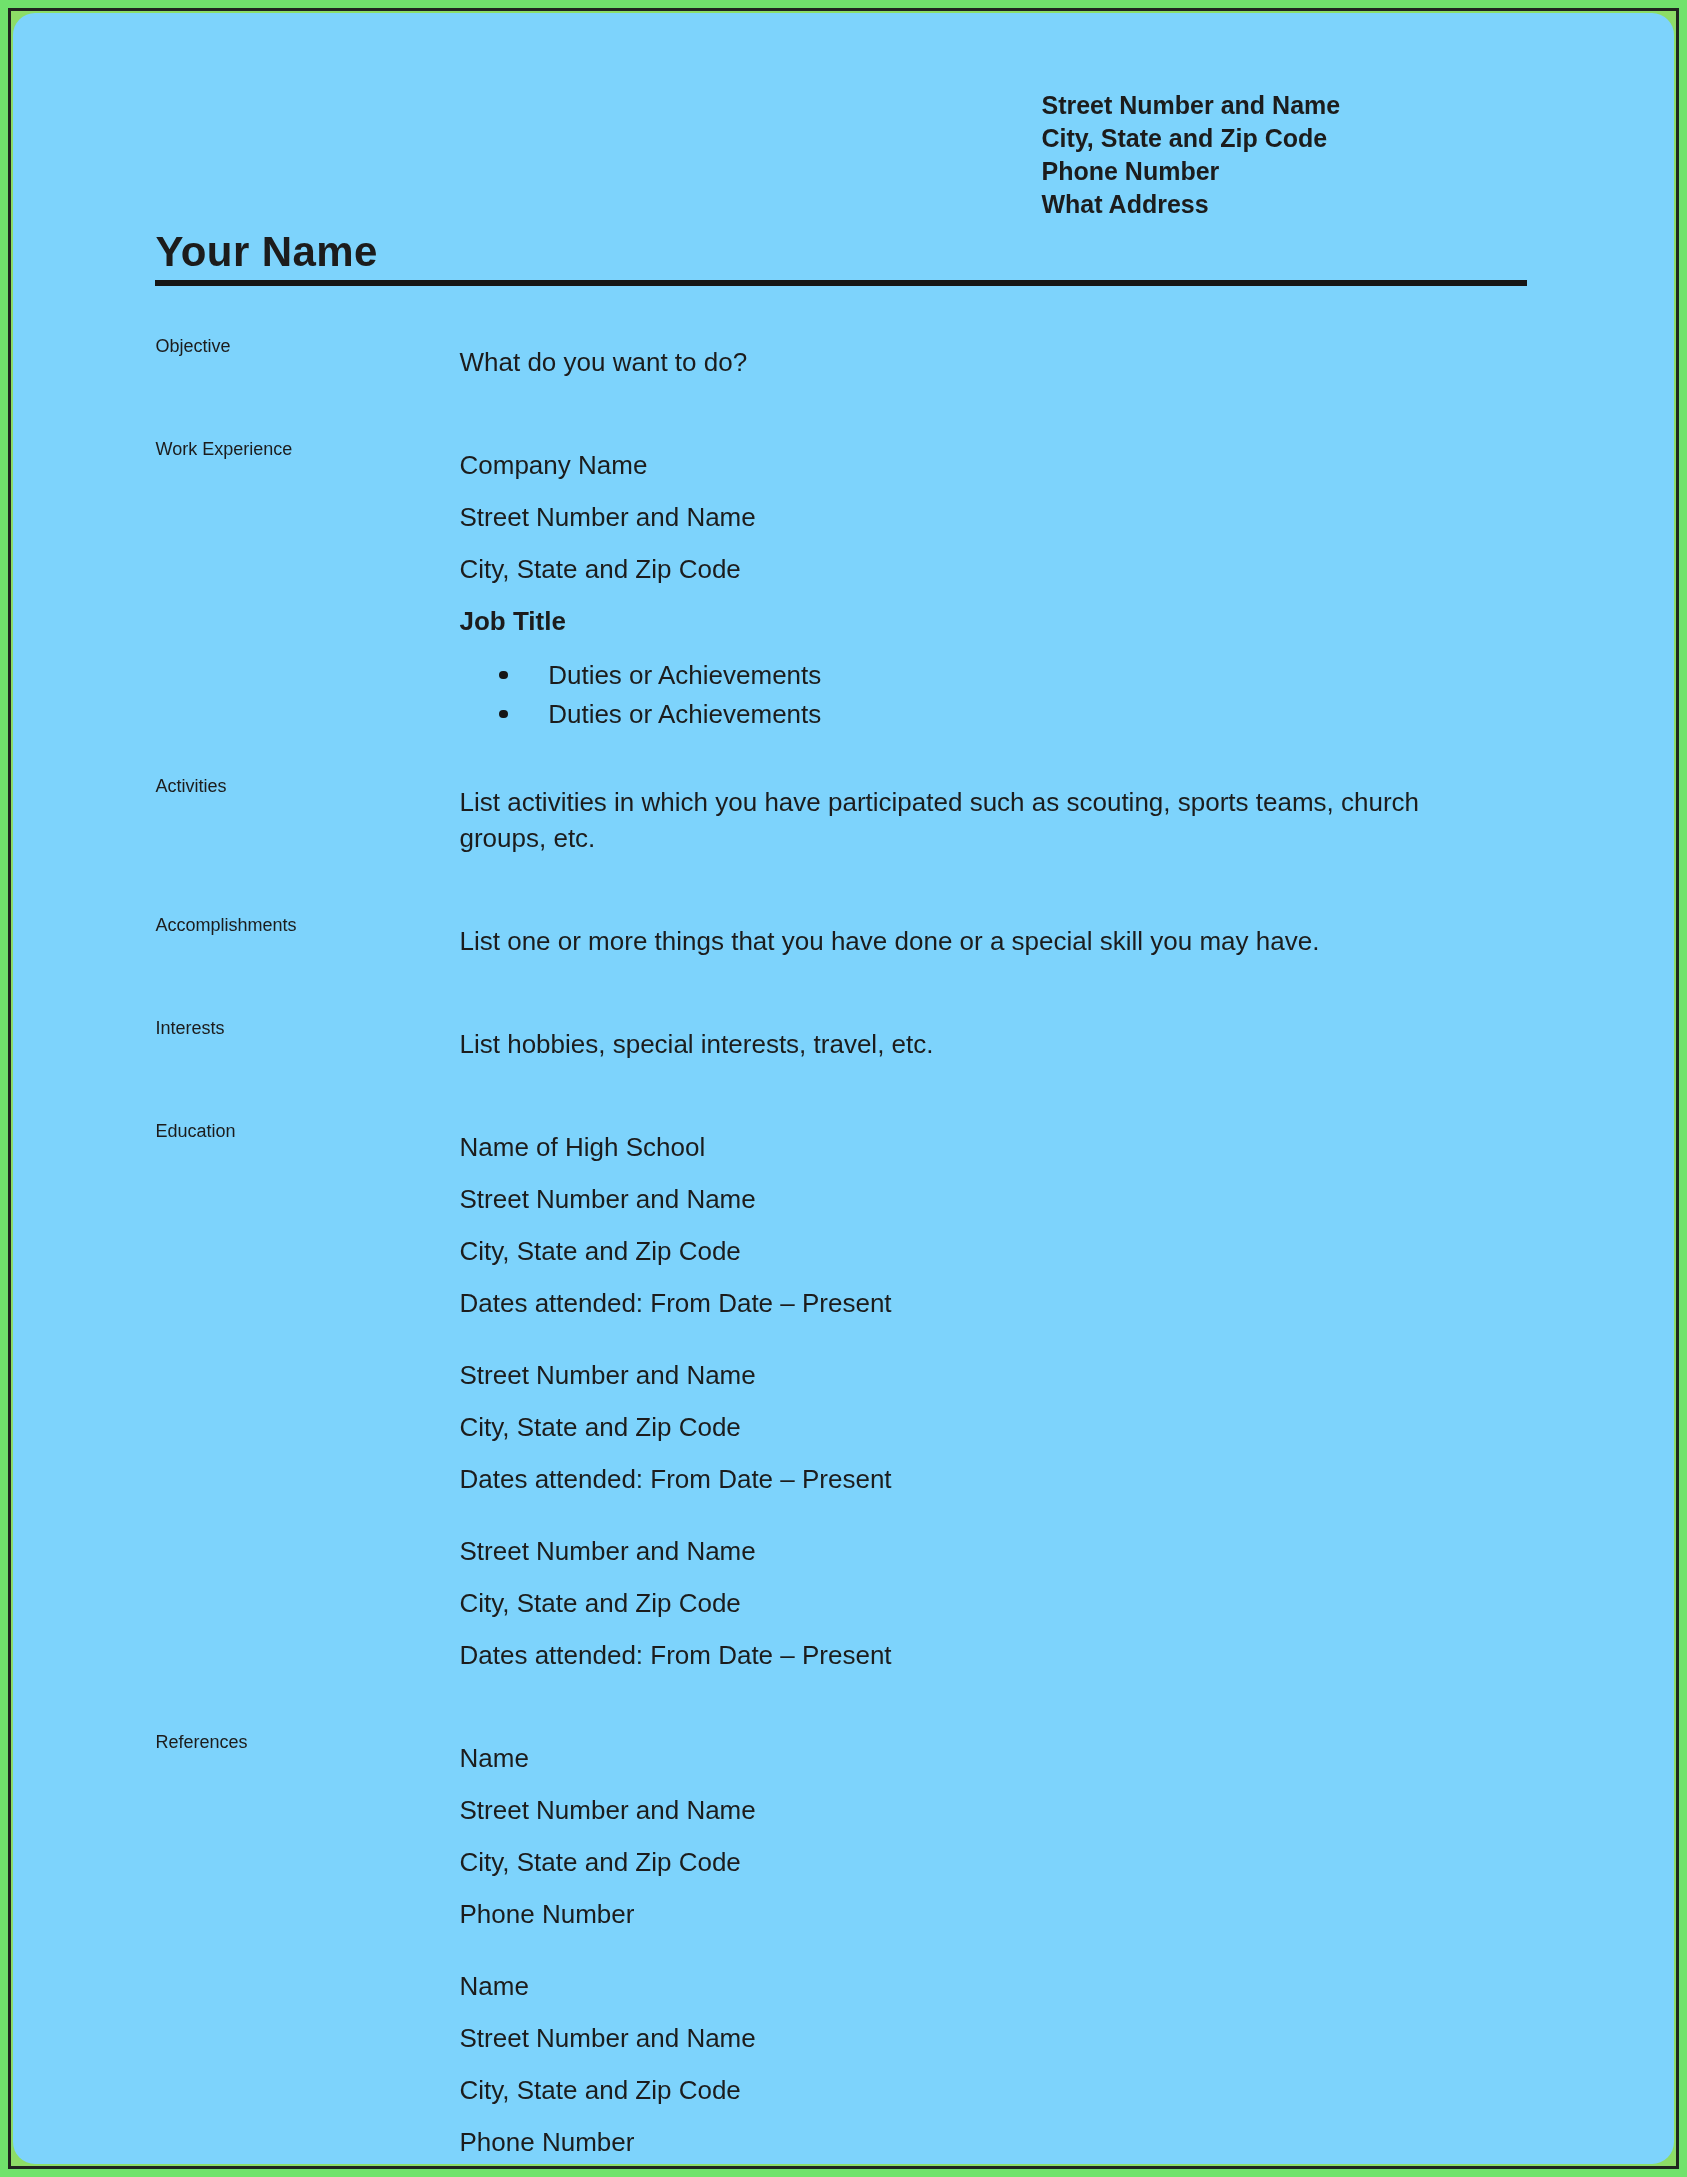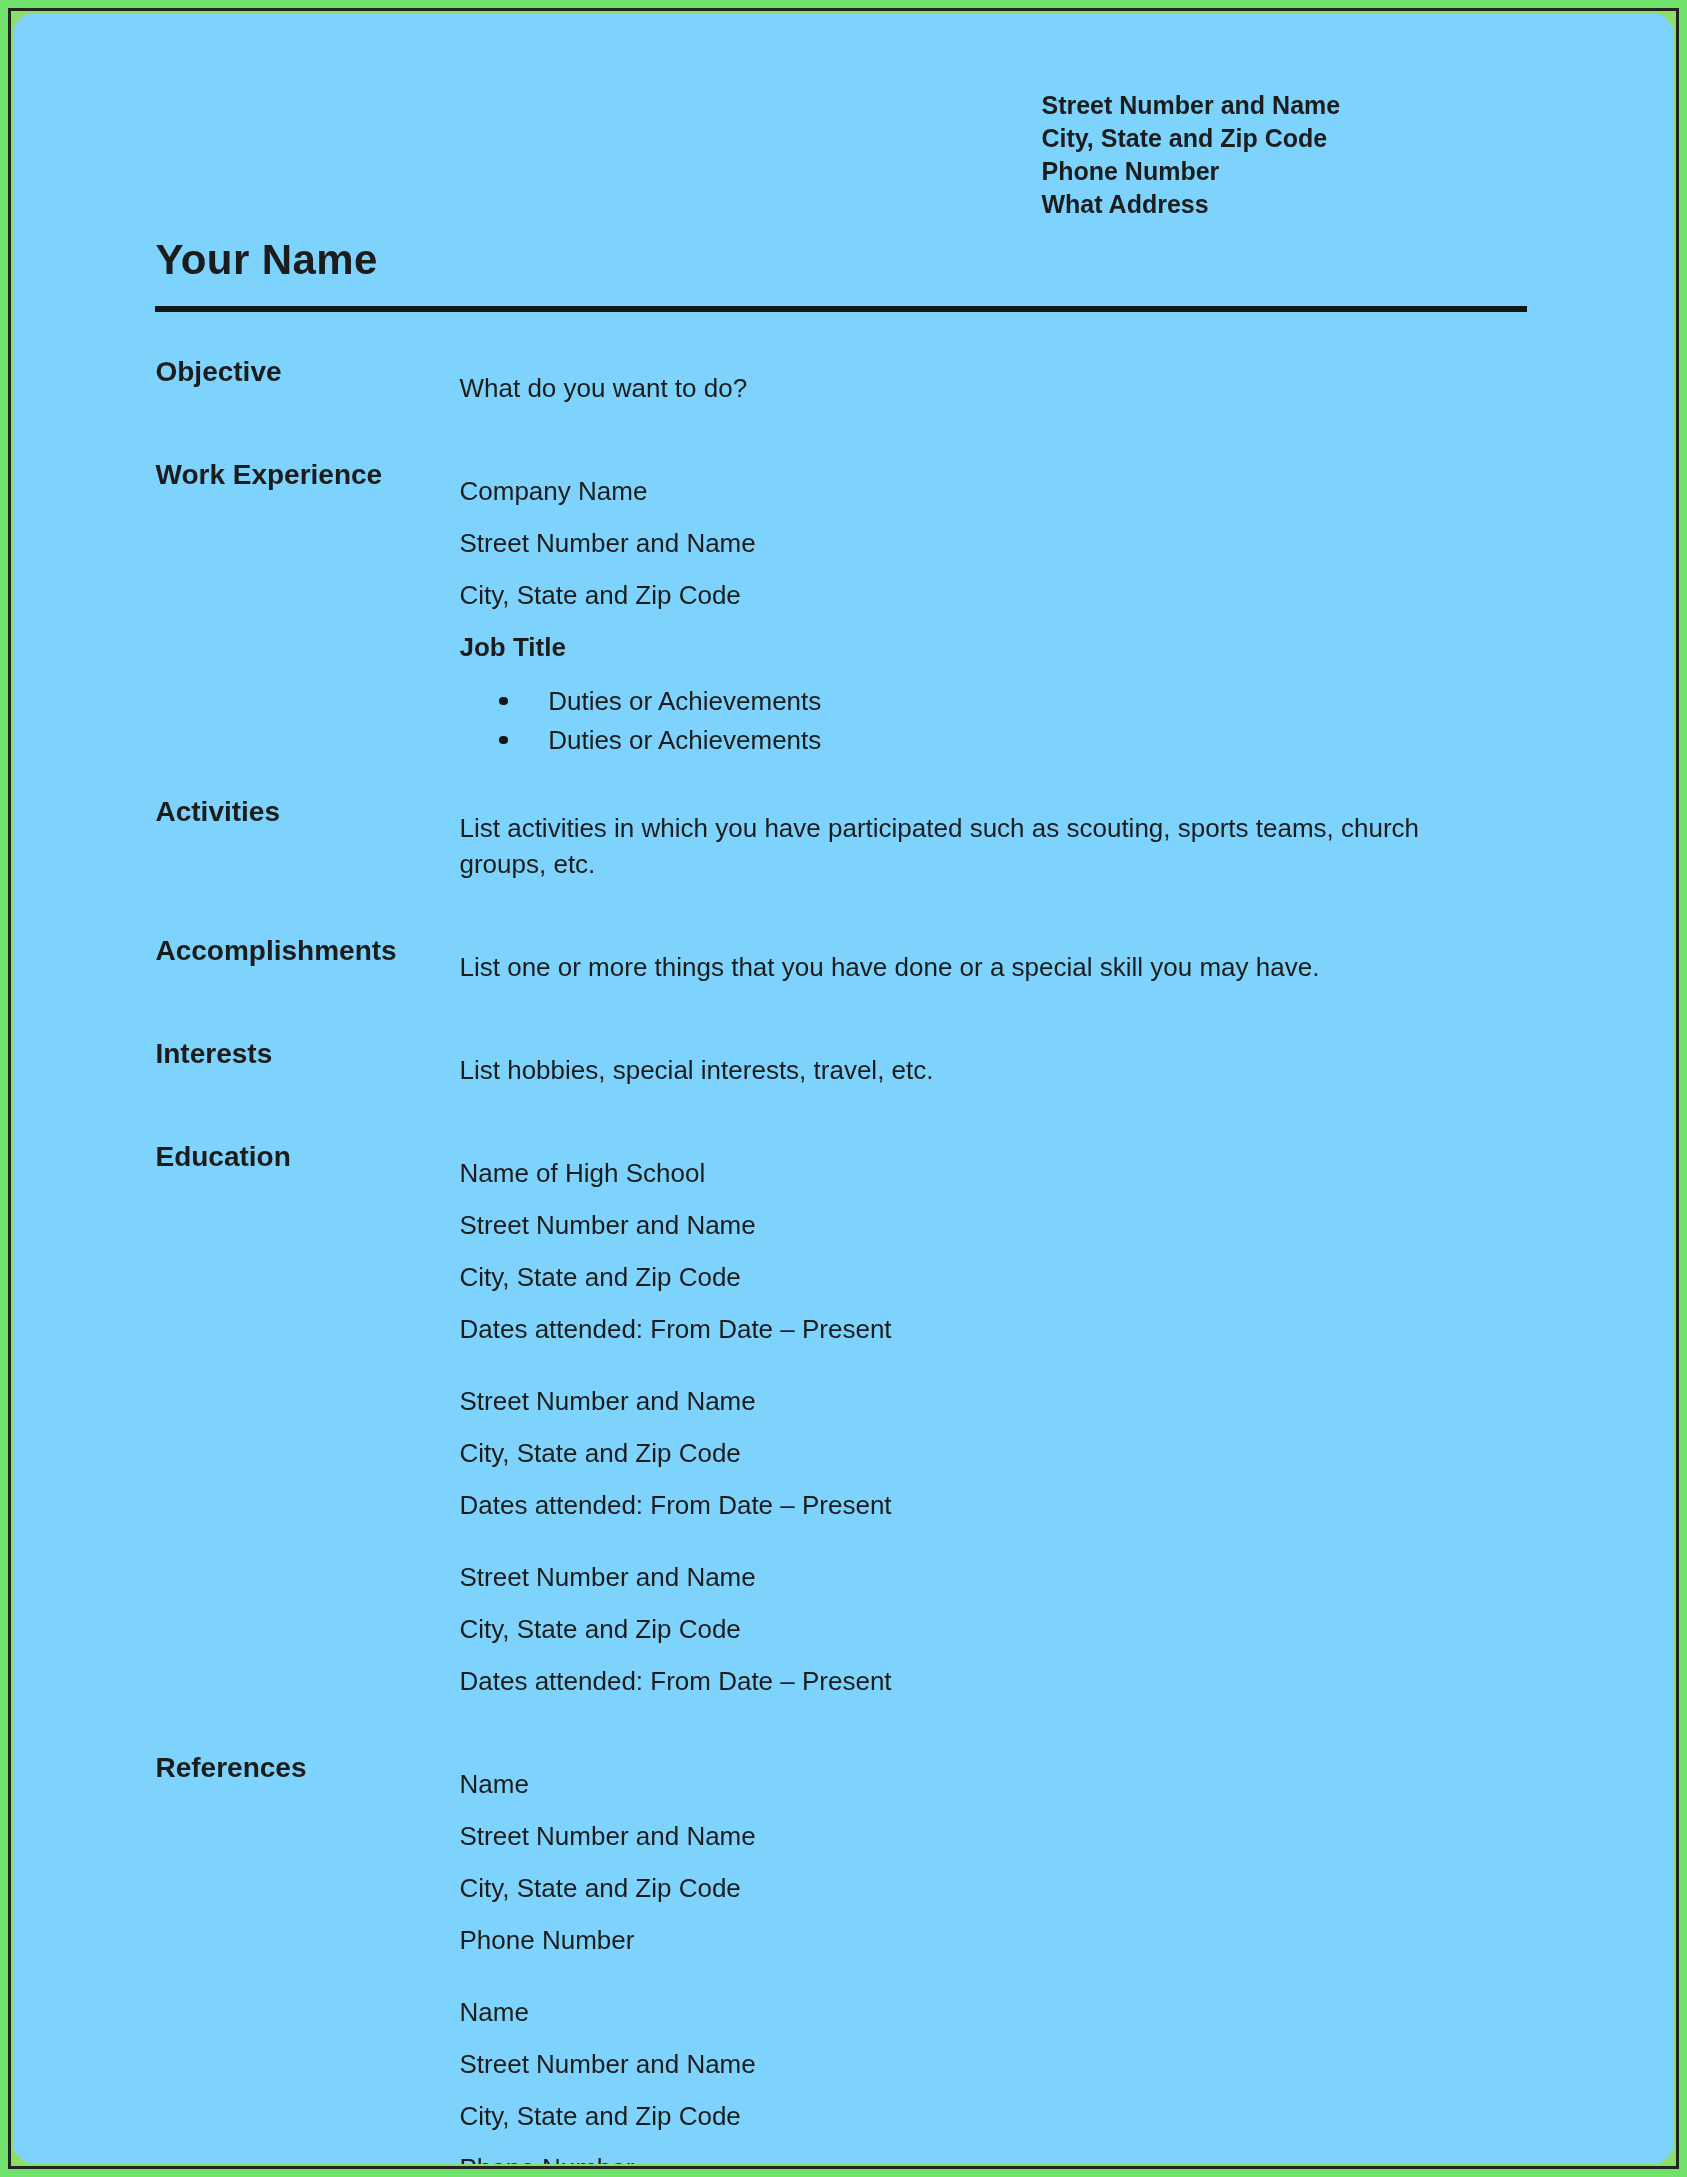--- a/index.html
+++ b/index.html
@@ -33,40 +33,40 @@
     overflow: hidden;
     border-radius: 22px;
   }
   .contact {
     margin: 76px 0 0 1028px;
     font-weight: bold;
     font-size: 25px;
     line-height: 33px;
   }
   .name-block {
-    margin: 17px 0 0 142px;
+    margin: 9px 0 0 142px;
     width: 1372px;
     border-bottom: 6.1px solid #161616;
-    padding-bottom: 24px;
+    padding-bottom: 6px;
   }
   .name-block h1 {
     margin: 0;
     font-size: 42px;
     line-height: 44px;
     font-weight: bold;
     letter-spacing: 0.4px;
   }
   .main { margin: 0 0 0 142px; }
   .section { display: flex; margin-top: 35px; }
   .section.first { margin-top: 42px; }
   .label-col {
     flex: none;
     width: 288px;
-    font-weight: bold;
-    font-size: 28px;
+    font-weight: normal;
+    font-size: 18px;
     line-height: 36px;
   }
   .content-col {
     font-size: 26px;
     line-height: 36px;
     max-width: 1083px;
   }
   .content-col p { margin: 16px; }
   .bold-line { font-weight: bold; }
   .bullet { display: flex; align-items: center; height: 39px; text-align: center; }

